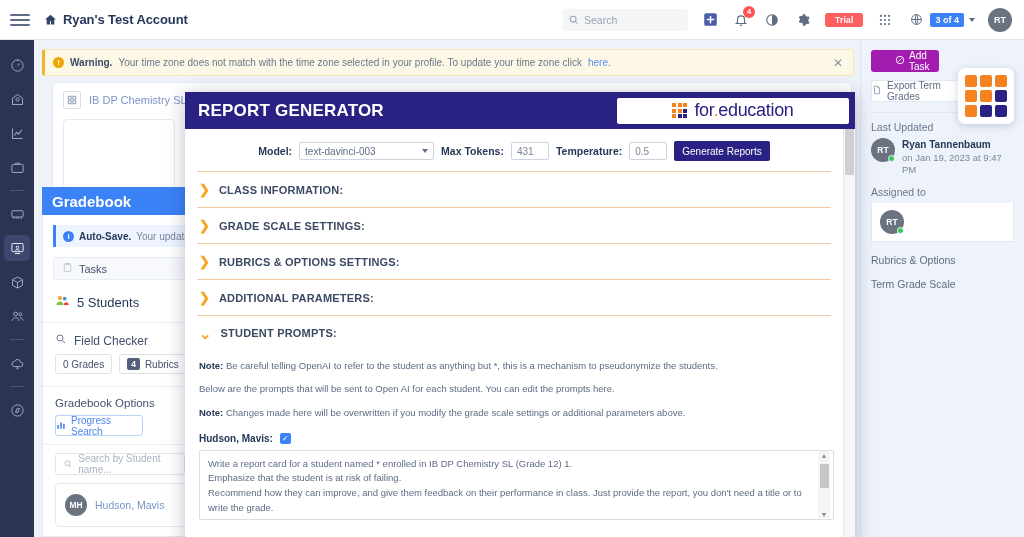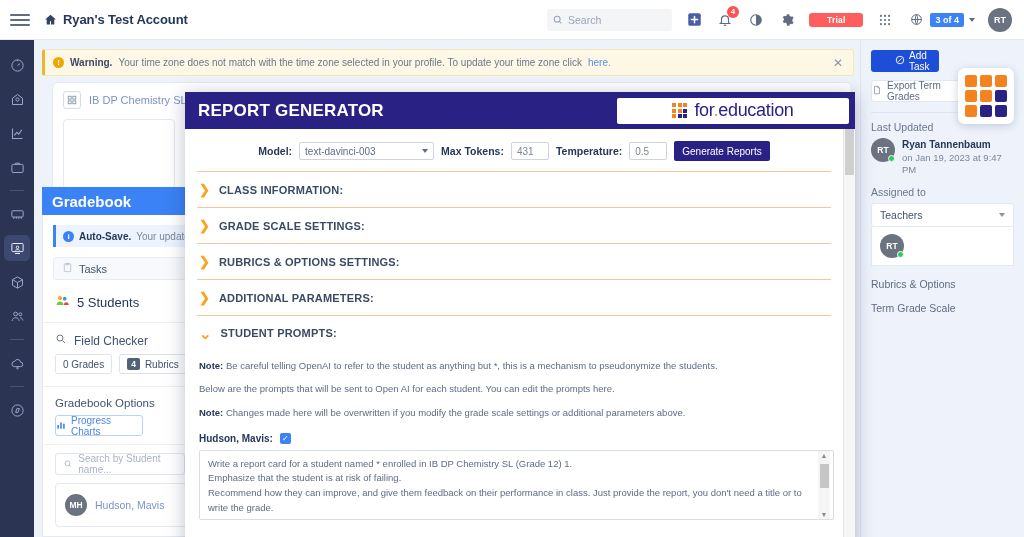--- a/index.html
+++ b/index.html
@@ -30,21 +30,21 @@
     display:flex; align-items:center; padding: 0 6px; gap:5px;
   }
   .search-box .ph { color:#9aa4b5; font-size: 10.5px; }
   .ic { width:18px; height:18px; display:flex; align-items:center; justify-content:center; color:#5e6c84; position:relative; cursor:pointer;}
   .ic svg { display:block; }
   .badge-dot {
     position:absolute; top:-5px; right:-5px; background:#ff5252; color:#fff;
     font-size:8px; width:12px; height:12px; border-radius:50%;
     display:flex; align-items:center; justify-content:center; font-weight:bold;
   }
-  .trial-chip { background:#ff5e5e; color:#fff; font-size:8.5px; font-weight:bold; padding:2px 18px; border-radius:3px; letter-spacing:0.2px;}
+  .trial-chip { background:#ff5e5e; color:#fff; font-size:8.5px; font-weight:bold; padding:2px 10px; border-radius:3px; letter-spacing:0.2px;}
   .count-chip { background:#3b82f6; color:#fff; font-size:9px; font-weight:600; padding:2px 5px; border-radius:2px;}
   .caret-sm { width:0;height:0;border-left:3.5px solid transparent;border-right:3.5px solid transparent;border-top:4px solid #5e6c84;}
   .avatar-top {
     width:24px; height:24px; border-radius:50%; background:#6b7280; color:#fff;
     font-size:9px; font-weight:bold; display:flex; align-items:center; justify-content:center;
   }
 
   
   .rail {
     position:absolute; top:40px; left:0; width:34px; height:497px;
@@ -144,21 +144,21 @@
     font-weight:bold; display:flex;align-items:center;justify-content:center;
   }
   .stu-name { color:#7a93c4; font-size:10.5px;}
 
   
   .rpanel {
     position:absolute; top:40px; right:0; width:164px; height:497px;
     background:#eef3fb; border-left:1px solid #dfe6f1; z-index:8; padding:10px 10px 0 10px;
   }
   .add-task {
-    width:68px;height:22px;background:#1d4ed8;color:#fff;border-radius:3px;font-size:10px;
+    width:68px;height:22px;background:#a21caf;color:#fff;border-radius:3px;font-size:10px;
     display:flex;align-items:center;justify-content:center;gap:4px; cursor:pointer; font-weight:500;padding-left:24px;
   }
   .export-btn {
     margin-top:8px; width:105px;height:22px;background:#fff;border:1px solid #e2e8f2;border-radius:3px;
     color:#5e6c84;font-size:10px; display:flex;align-items:center;justify-content:center;gap:5px;cursor:pointer;
   }
   .rp-div { height:1px; background:#dfe6f1; margin:10px 0 8px 0;}
   .rp-label { font-size:10.5px; color:#6b778c; margin-bottom:5px;}
   .upd-row { display:flex; align-items:flex-start; gap:7px; margin-bottom:9px;}
   .av-wrap { position:relative; flex:none;}
@@ -487,21 +487,21 @@
     <div class="hr-lite"></div>
     <div class="gb-opt">Gradebook Options</div>
     <div class="pc-btn">
       <span>
         <svg width="10" height="10" viewBox="0 0 24 24" fill="#4a86e8">
             <rect x="3" y="12" width="4" height="9"></rect>
             <rect x="10" y="6" width="4" height="15"></rect>
             <rect x="17" y="9" width="4" height="12"></rect>
           </svg>
       </span>
-      <span>Progress Charts</span>
+      <span>Progress Search</span>
     </div>
     <div class="hr-lite"></div>
     <div class="stu-search">
       <svg width="10" height="10" viewBox="0 0 24 24" fill="none" stroke="#a9b3c4" stroke-width="2.4">
           <circle cx="10" cy="10" r="7"></circle>
           <path d="M20 20l-5-5"></path>
         </svg>
       <span class="ph">Search by Student name...</span>
     </div>
     <div class="stu-card">
@@ -535,24 +535,20 @@
       <span class="av-wrap">
         <span class="av-lg">RT</span>
         <span class="av-on"></span>
       </span>
       <span>
         <div class="upd-name">Ryan Tannenbaum</div>
         <div class="upd-when">on Jan 19, 2023 at 9:47 PM</div>
       </span>
     </div>
     <div class="rp-label">Assigned to</div>
-    <div class="sel-box">
-      <span>Teachers</span>
-      <span class="sel-caret"></span>
-    </div>
     <div class="assignee-strip">
       <span class="av-wrap">
         <span class="av-lg">RT</span>
         <span class="av-on" style="border-color:#fff;"></span>
       </span>
     </div>
     <div class="rp-link">Rubrics &amp; Options</div>
     <div class="rp-link">Term Grade Scale</div>
   </div>
 

